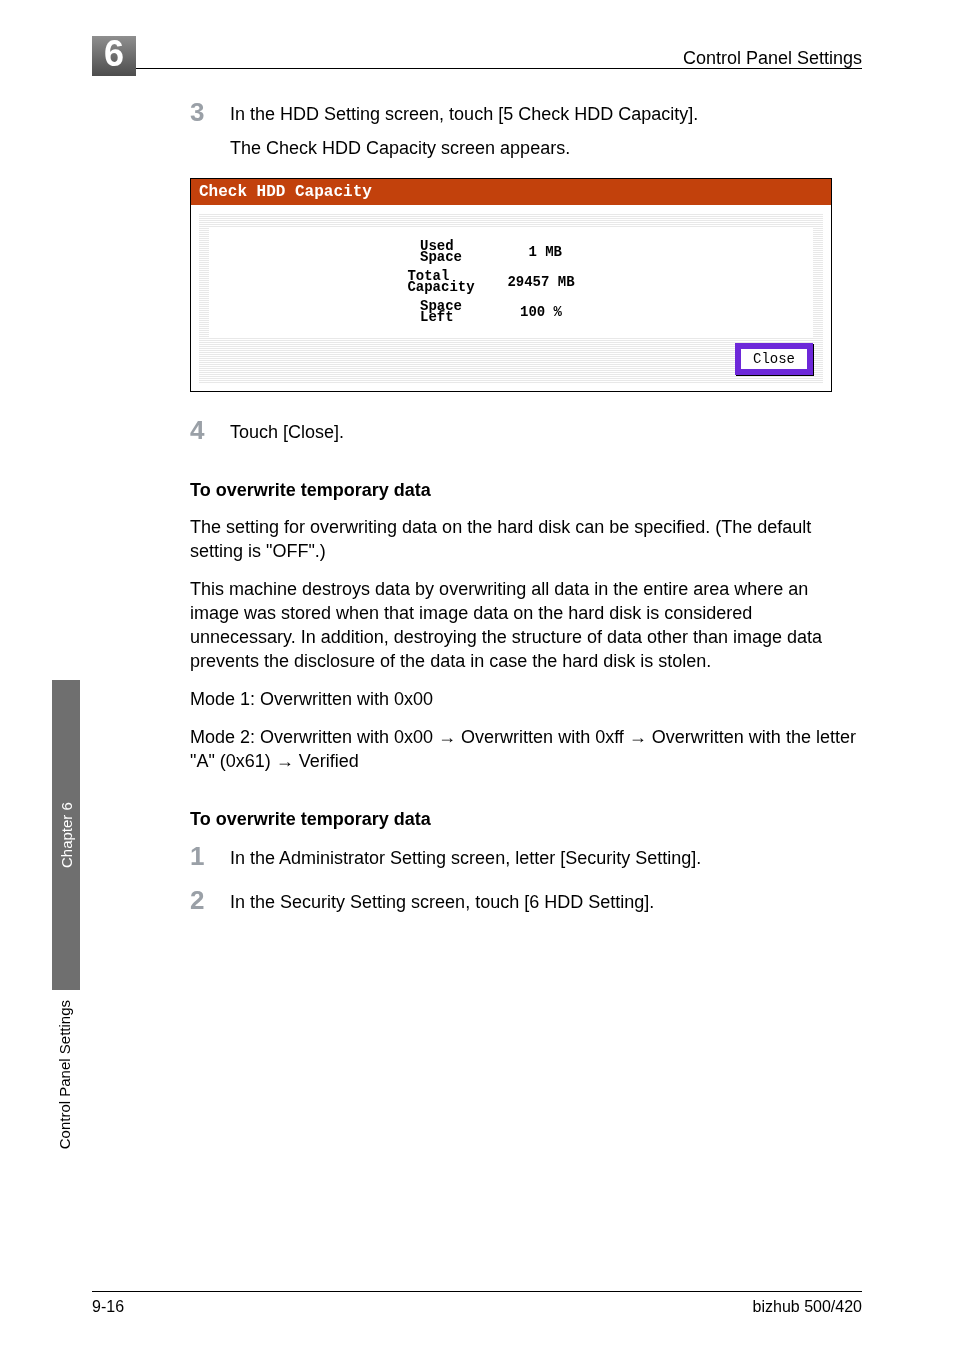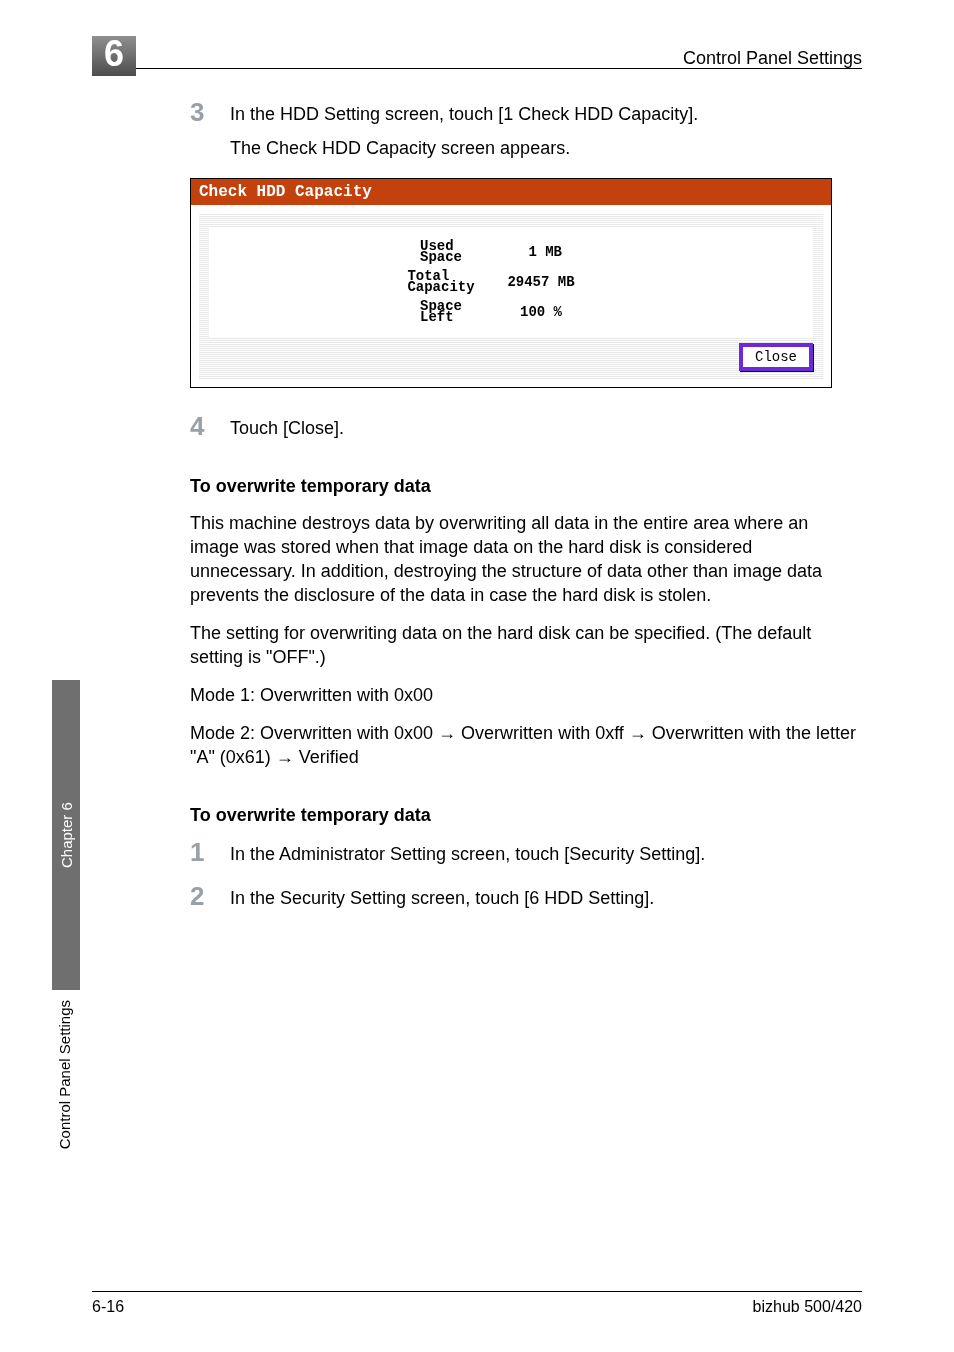--- a/index.html
+++ b/index.html
@@ -146,21 +146,21 @@
 
   .close-btn-wrap {
     position: relative;
     z-index: 1;
     text-align: right;
     padding-top: 6px;
   }
 
   .close-btn {
     display: inline-block;
-    border: 4px solid #6d28d9;
+    border: 6px solid #6d28d9;
     background: #fff;
     font-family: "Courier New", monospace;
     font-size: 14px;
     padding: 2px 12px;
     box-shadow: 1px 1px 0 #000;
   }
 
   .section-heading {
     font-size: 18px;
     font-weight: bold;
@@ -233,21 +233,21 @@
 <div class="page">
 
   <div class="chapter-badge">6</div>
   <div class="header-title">Control Panel Settings</div>
   <div class="header-line"></div>
 
   <div class="content">
 
     <div class="step-row">
       <div class="step-num">3</div>
-      <div class="step-text">In the HDD Setting screen, touch [1 Check HDD Capacity].</div>
+      <div class="step-text">In the HDD Setting screen, touch [5 Check HDD Capacity].</div>
     </div>
     <div class="step-sub">The Check HDD Capacity screen appears.</div>
 
     <div class="panel">
       <div class="panel-title">Check HDD Capacity</div>
       <div class="panel-body">
         <div class="panel-hatch"></div>
 
         <div class="panel-content">
           <div class="panel-row">
@@ -275,42 +275,42 @@
 
     <div style="height:26px"></div>
 
     <div class="step-row">
       <div class="step-num">4</div>
       <div class="step-text">Touch [Close].</div>
     </div>
 
     <div class="section-heading">To overwrite temporary data</div>
 
+    <div class="para">The setting for overwriting data on the hard disk can be specified. (The default setting is "OFF".)</div>
     <div class="para">This machine destroys data by overwriting all data in the entire area where an image was stored when that image data on the hard disk is considered unnecessary. In addition, destroying the structure of data other than image data prevents the disclosure of the data in case the hard disk is stolen.</div>
-    <div class="para">The setting for overwriting data on the hard disk can be specified. (The default setting is "OFF".)</div>
     <div class="para">Mode 1: Overwritten with 0x00</div>
 
     <div class="para">
       <span>Mode 2: Overwritten with 0x00 </span><span class="arrow">→</span><span> Overwritten with 0xff </span><span class="arrow">→</span><span> Overwritten with the letter "A" (0x61) </span><span class="arrow">→</span><span> Verified</span>
     </div>
 
     <div class="section-heading">To overwrite temporary data</div>
 
     <div class="step-row" style="margin-bottom:18px;">
       <div class="step-num">1</div>
-      <div class="step-text">In the Administrator Setting screen, touch [Security Setting].</div>
+      <div class="step-text">In the Administrator Setting screen, letter [Security Setting].</div>
     </div>
 
     <div class="step-row">
       <div class="step-num">2</div>
       <div class="step-text">In the Security Setting screen, touch [6 HDD Setting].</div>
     </div>
 
   </div>
 
   <div class="side-tab">Chapter 6</div>
   <div class="side-label">Control Panel Settings</div>
 
   <div class="footer-line"></div>
-  <div class="footer-left">6-16</div>
+  <div class="footer-left">9-16</div>
   <div class="footer-right">bizhub 500/420</div>
 
 </div>
 
 </body></html>

